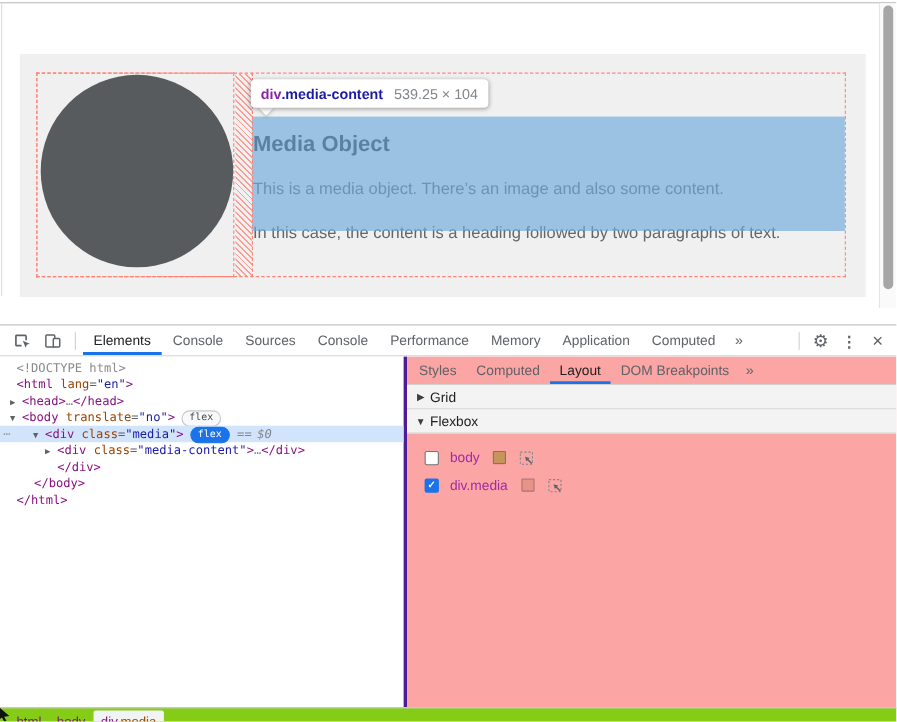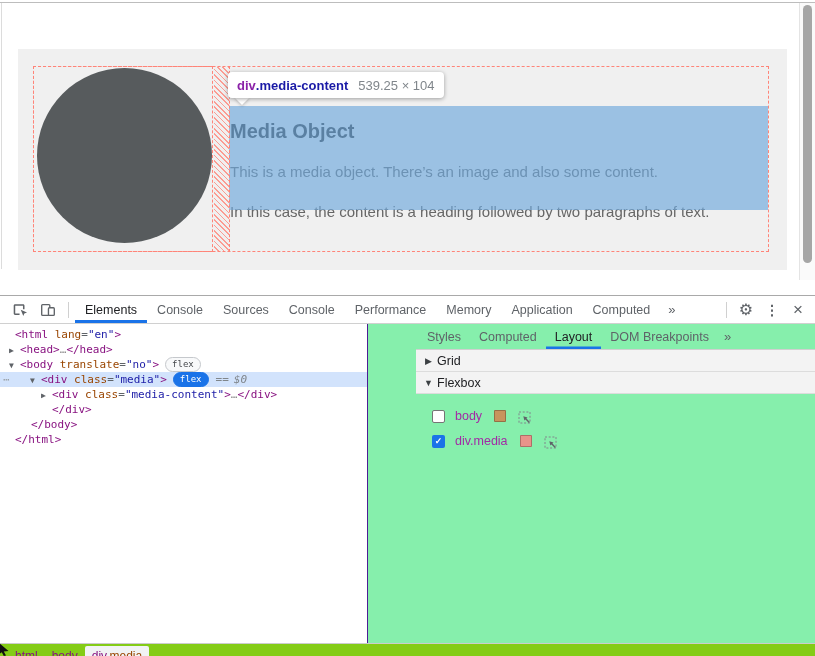--- a/index.html
+++ b/index.html
@@ -68,21 +68,21 @@
   .tk-gray { color: #8a8a8a; }
   .tk-arrow { display: inline-block; width: 11px; font-size: 8px; color: #5f6368; }
   .tk-dots { position: absolute; left: 3px; color: #9aa0a6; letter-spacing: -2px; }
   .tk-badge, .tk-badge-active { display: inline-block; margin-left: 6px; padding: 0 6px; border-radius: 8px;
     font-size: 9px; line-height: 13px; vertical-align: 1px; }
   .tk-badge { border: 1px solid #c5c8cc; background: #f8f9fa; color: #46494d; }
   .tk-badge-active { border: 1px solid #1a73e8; background: #1a73e8; color: #fff; }
   .tk-eq { color: #80868b; margin: 0 5px 0 7px; }
   .tk-dollar { color: #80868b; font-style: italic; }
 
-  #side-pane { flex: 1; border-left: 1px solid #4c1d95; background: #86efac; overflow: hidden; padding-left: 48px; }
+  #side-pane { flex: 1; border-left: 3px solid #4c1d95; background: #fca5a5; overflow: hidden; }
   #side-tabs { height: 26px; border-bottom: 1px solid #d0d0d0; display: flex; align-items: stretch; padding-left: 2px; }
   .side-tab { padding: 0 9px; display: flex; align-items: center; font-size: 12.5px; color: #5f6368; white-space: nowrap; }
   .side-tab.active { color: #202124; box-shadow: inset 0 -2.5px 0 #1a73e8; }
   .side-overflow { padding: 0 6px; display: flex; align-items: center; font-size: 13px; color: #5f6368; }
   .sec-header { height: 22px; background: #f3f3f3; border-bottom: 1px solid #dcdcdc; display: flex; align-items: center; padding-left: 6px; }
   .sec-arrow { width: 13px; font-size: 9px; color: #3c4043; display: inline-block; text-align: center; }
   .sec-label { font-size: 12.5px; color: #202124; margin-left: 2px; }
   #flexbox-content { padding: 15px 16px; }
   #overlays-title { font-size: 12.5px; font-weight: bold; color: #202124; margin-bottom: 13px; }
   .ovl-row { display: flex; align-items: center; margin-bottom: 11px; }
@@ -166,20 +166,21 @@
     <div id="tb-right">
       <span class="tb-divider"></span>
       <span class="tb-glyph" id="settings-icon">⚙</span>
       <span class="tb-glyph" id="more-icon">⋮</span>
       <span class="tb-glyph" id="close-icon">×</span>
     </div>
   </div>
 
   <div id="dt-main">
     <div id="tree-pane">
+        <div class="tree-row" style="padding-left: 15px;"><span class="tk-gray">&lt;!DOCTYPE html&gt;</span></div>
         <div class="tree-row" style="padding-left: 15px;"><span class="tk-tag">&lt;html</span><span class="tk-attr"> lang</span><span class="tk-punc">=</span><span class="tk-val">"en"</span><span class="tk-tag">&gt;</span></div>
         <div class="tree-row" style="padding-left: 9px;"><span class="tk-arrow">▶</span><span class="tk-tag">&lt;head&gt;</span><span class="tk-gray">…</span><span class="tk-tag">&lt;/head&gt;</span></div>
         <div class="tree-row" style="padding-left: 9px;"><span class="tk-arrow">▼</span><span class="tk-tag">&lt;body</span><span class="tk-attr"> translate</span><span class="tk-punc">=</span><span class="tk-val">"no"</span><span class="tk-tag">&gt;</span><span class="tk-badge">flex</span></div>
         <div class="tree-row selected" style="padding-left: 30px;"><span class="tk-dots">⋯</span><span class="tk-arrow">▼</span><span class="tk-tag">&lt;div</span><span class="tk-attr"> class</span><span class="tk-punc">=</span><span class="tk-val">"media"</span><span class="tk-tag">&gt;</span><span class="tk-badge-active">flex</span><span class="tk-eq">==</span><span class="tk-dollar">$0</span></div>
         <div class="tree-row" style="padding-left: 41px;"><span class="tk-arrow">▶</span><span class="tk-tag">&lt;div</span><span class="tk-attr"> class</span><span class="tk-punc">=</span><span class="tk-val">"media-content"</span><span class="tk-tag">&gt;</span><span class="tk-gray">…</span><span class="tk-tag">&lt;/div&gt;</span></div>
         <div class="tree-row" style="padding-left: 52px;"><span class="tk-tag">&lt;/div&gt;</span></div>
         <div class="tree-row" style="padding-left: 31px;"><span class="tk-tag">&lt;/body&gt;</span></div>
         <div class="tree-row" style="padding-left: 15px;"><span class="tk-tag">&lt;/html&gt;</span></div>
       </div>
 

